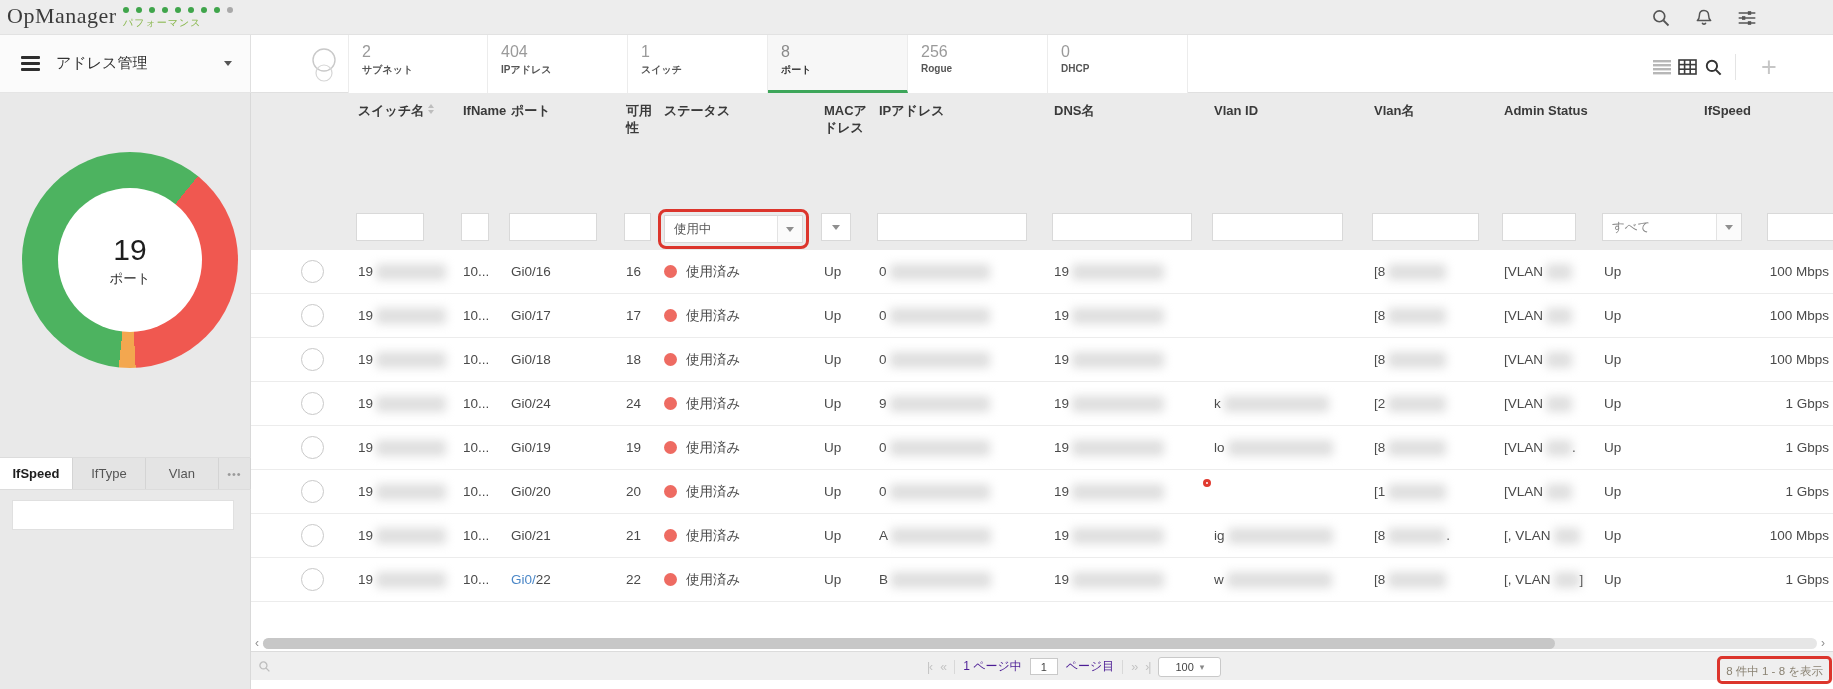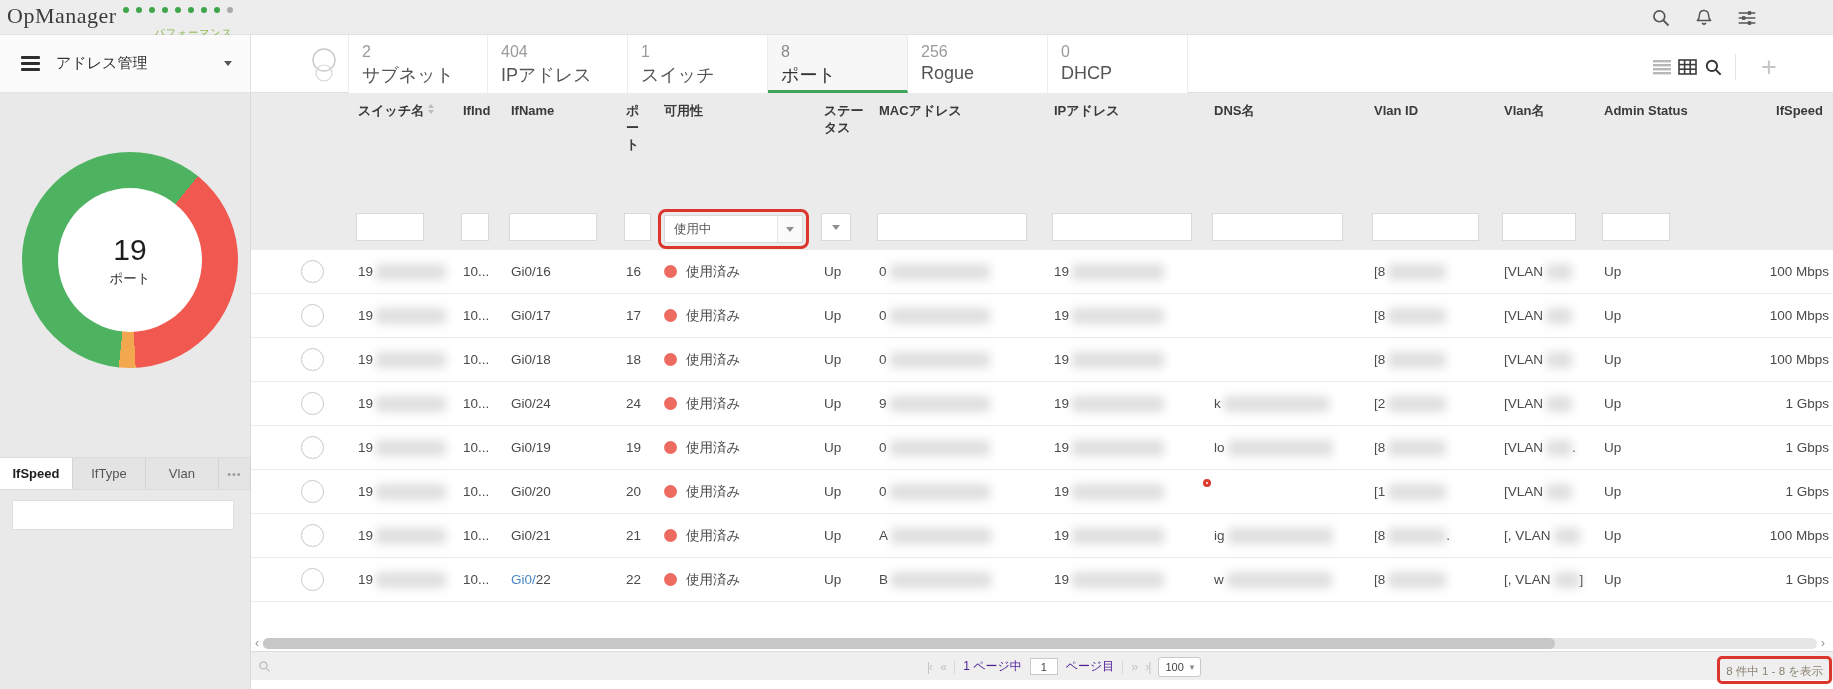--- a/index.html
+++ b/index.html
@@ -1,47 +1,47 @@
 <!DOCTYPE html>
 <html><head>
 <meta charset="utf-8">
 <style>
   * { margin:0; padding:0; box-sizing:border-box; }
   html,body { background:#fff; }
   body { font-family:"Liberation Sans","DejaVu Sans",sans-serif; }
   .screen { position:relative; width:1833px; height:689px; overflow:hidden; background:#fff; }
 
   
-  .topbar { position:absolute; left:0; top:0; width:1833px; height:35px; background:#ededed; border-bottom:1px solid #e2e2e2;text-align:right; }
+  .topbar { position:absolute; left:0; top:0; width:1833px; height:35px; background:#ededed; border-bottom:1px solid #e2e2e2; }
   .logo { position:absolute; left:7px; top:3px; font-family:"Liberation Serif","DejaVu Serif",serif; font-size:22px; color:#3b3b3b; letter-spacing:.5px; }
   .logo-meta { position:absolute; left:123px; top:6px; }
   .dots { display:flex; gap:7px; height:7px; align-items:center; }
   .dot { width:6px; height:6px; border-radius:50%; }
   .dot.g { background:#3fa54b; }
   .dot.x { background:#a9a9a9; }
-  .tagline { display:block; margin-top:13px; font-size:10px; color:#8ab84f; letter-spacing:1px; }
+  .tagline { display:block; margin-top:3px; font-size:10px; color:#8ab84f; letter-spacing:1px; }
   .topbar-icons { position:absolute; right:76px; top:7px; display:flex; gap:22px; align-items:center; }
   .topbar-icons .ticon { width:21px; height:21px; display:flex; align-items:center; justify-content:center; cursor:pointer; }
 
   
   .subheader { position:absolute; left:0; top:35px; width:1833px; height:58px; background:#fff;padding-left:32px; }
   .sidebar-head { position:absolute; left:0; top:0; width:251px; height:58px; background:#fbfbfb; border-right:1px solid #e0e0e0; border-bottom:1px solid #e5e5e5; display:flex; align-items:center; }
   .burger { margin-left:21px; width:19px; cursor:pointer; }
   .burger i { display:block; height:2.6px; background:#2e2e2e; margin-bottom:3.2px; border-radius:1px; }
   .burger i:last-child { margin-bottom:0; }
   .sb-title { margin-left:16px; font-size:15px; color:#333; }
   .sb-caret { margin-left:auto; margin-right:18px; width:0; height:0; border-left:4.5px solid transparent; border-right:4.5px solid transparent; border-top:5.5px solid #555; cursor:pointer; }
 
   .tabs-bar { position:absolute; left:251px; top:0; width:1582px; height:58px; background:#fff; border-bottom:1px solid #e0e0e0; }
   .subnet-icon { position:absolute; left:58px; top:12px; cursor:pointer; }
   .summary-tabs { position:absolute; left:97px; top:0; height:58px; display:flex; }
   .stab { width:140px; height:58px; border-right:1px solid #ececec; padding:8px 0 0 13px; cursor:pointer; background:#fff; }
   .stab:first-child { border-left:1px solid #ececec; }
   .stab .num { font-size:16px; color:#9a9a9a; line-height:18px; }
-  .stab .lab { font-size:18px; color:#555; margin-top:2px; }
+  .stab .lab { font-size:10px; color:#555; margin-top:2px;font-weight:bold; }
   .stab.active { background:#f7f7f7; border-bottom:3px solid #3da65a; }
   .stab.active .num { color:#8a8a8a; }
   .stab.active .lab { color:#333; }
   .view-icons { position:absolute; left:1400px; top:19px; display:flex; align-items:center; gap:5px; }
   .view-icons .vicon { width:21px; height:20px; display:flex; align-items:center; justify-content:center; cursor:pointer; }
   .vi-divider { width:1px; height:26px; background:#e4e4e4; margin:0 6px; }
   .plus-icon { font-size:27px; font-weight:300; color:#c6c6c6; line-height:20px; cursor:pointer; }
 
   
   .sidebar { position:absolute; left:0; top:93px; width:251px; height:596px; background:#e9e9e9; border-right:1px solid #d9d9d9; }
@@ -97,21 +97,21 @@
   .scr-track { position:relative; width:1554px; height:11px; background:#e6e6e6; border-radius:6px; }
   .scr-thumb { position:absolute; left:0; top:0; width:1292px; height:11px; background:#c7c7c7; border-radius:6px; cursor:pointer; }
 
   .pagebar { position:absolute; left:0; top:558px; width:1582px; height:29px; background:#efefef; border-top:1px solid #dcdcdc; }
   .pg-search { position:absolute; left:7px; top:7px; cursor:pointer; }
   .pager { position:absolute; left:676px; top:0; height:29px; display:flex; align-items:center; gap:8px; }
   .pgico { font-size:12px; color:#c3c3c3; letter-spacing:-1px; cursor:pointer; user-select:none; }
   .pg-sep { width:1px; height:14px; background:#d8d8d8; }
   .pg-text { font-size:12px; color:#4c1d95; }
   .pg-input { width:28px; height:17px; border:1px solid #c9c9c9; background:#fff; font-size:11px; color:#444; text-align:center; }
-  .pg-size { display:flex; align-items:center; gap:6px; height:20px; background:#fff; border:1px solid #c9c9c9; border-radius:3px; padding:0 6px; font-size:11px; color:#444; cursor:pointer; }
+  .pg-size { display:flex; align-items:center; gap:6px; height:20px; background:#fff; border:1px solid #c9c9c9; border-radius:3px; padding:0 16px; font-size:11px; color:#444; cursor:pointer; }
   .pg-size .c { font-size:9px; color:#888; }
   .records-box { position:absolute; right:1px; top:4px; border:3px solid #dc352c; border-radius:5px; padding:2px 6px; }
   .records-text { font-size:11.5px; color:#8a8272; white-space:nowrap; }
 </style>
 </head>
 <body>
 
 <div class="screen">
 
   <header class="topbar">
@@ -250,21 +250,20 @@
         <div class="sidetab">Vlan</div>
         <div class="sidetab more">•••</div>
       </div>
     <input class="side-search" value="" style="">
   </aside>
 
   <main class="main">
     <div class="thead tgrid">
         <div class="hcell"></div>
         <div class="hcell">スイッチ名<span class="sort-ic"><i class="up"></i><i class="dn"></i></span></div>
-        <div class="hcell">IfInd</div>
         <div class="hcell">IfName</div>
         <div class="hcell">ポート</div>
         <div class="hcell">可用性</div>
         <div class="hcell">ステータス</div>
         <div class="hcell">MACアドレス</div>
         <div class="hcell">IPアドレス</div>
         <div class="hcell">DNS名</div>
         <div class="hcell">Vlan ID</div>
         <div class="hcell">Vlan名</div>
         <div class="hcell">Admin Status</div>
@@ -308,20 +307,28 @@
           <input class="finput" style="width: 140px;">
         </div>
         <div class="fcell">
           <input class="finput" style="width: 131px;">
         </div>
         <div class="fcell">
           <input class="finput" style="width: 107px;">
         </div>
         <div class="fcell">
           <input class="finput" style="width: 74px;">
+        </div>
+        <div class="fcell">
+          <div class="dd dd-admin">
+            <div class="dd-text">すべて</div>
+            <div class="dd-caret">
+              <div class="tri"></div>
+            </div>
+          </div>
         </div>
         <div class="fcell">
           <input class="finput" style="width: 68px;">
         </div>
       </div>
     <div class="tbody">
         <div class="trow tgrid">
           <div class="tcell" style="padding-left: 0px;">
             <div class="radio"></div>
           </div>

